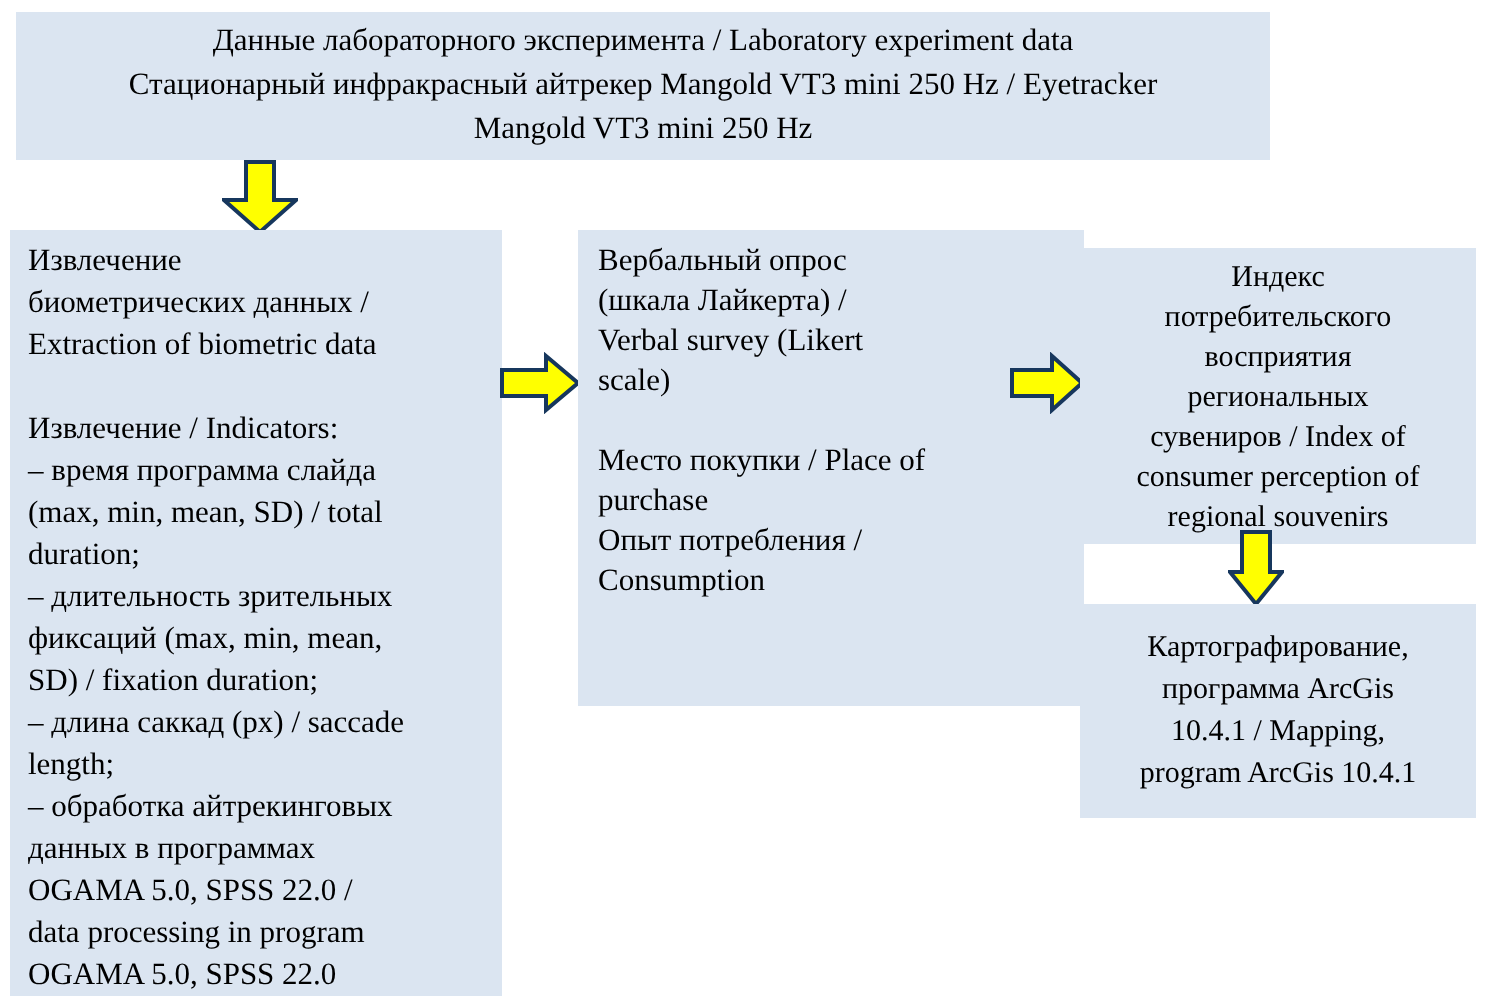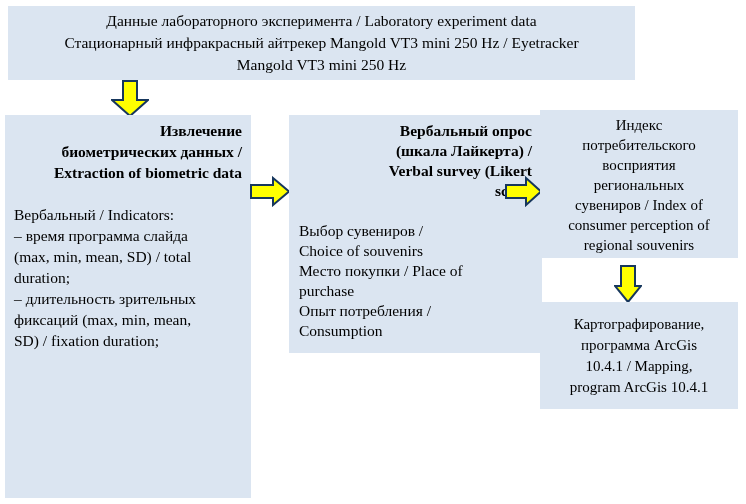--- a/index.html
+++ b/index.html
@@ -11,41 +11,41 @@
     overflow: hidden;
     font-family: "Liberation Serif", "DejaVu Serif", serif;
     color: var(--text, #000000);
   }
   .box {
     position: absolute;
     background: var(--box-bg, #dbe5f1);
     box-sizing: border-box;
   }
   .pre { white-space: pre-line; }
-  .box-title { font-weight: bold; text-align: right; }
+  .box-title { font-weight: normal; text-align: left; }
 
   #top-box {
     left: 8px; top: 6px; width: 627px; height: 74px;
     font-size: 15.5px; line-height: 22px; text-align: center;
     display: flex; align-items: center; justify-content: center;
   }
   #left-box {
     left: 5px; top: 115px; width: 246px; height: 383px;
     font-size: 15.5px; line-height: 21px;
     padding: 5px 9px;
   }
   #left-box .box-title { margin-bottom: 21px; }
   #middle-box {
     left: 289px; top: 115px; width: 253px; height: 238px;
     font-size: 15.5px; line-height: 20px;
     padding: 6px 10px;
   }
   #middle-box .box-title { margin-bottom: 20px; }
   #right-box {
-    left: 540px; top: 110px; width: 198px; height: 148px;
+    left: 540px; top: 124px; width: 198px; height: 148px;
     font-size: 15px; line-height: 20px; text-align: center;
     padding-top: 5px;
   }
   #bottom-box {
     left: 540px; top: 302px; width: 198px; height: 107px;
     font-size: 15px; line-height: 21px; text-align: center;
     display: flex; align-items: center; justify-content: center;
   }
 
   .arrow { position: absolute; display: block; }
@@ -72,40 +72,45 @@
   </div>
 
   <svg class="arrow" id="arrow-down-1" width="38" height="37" viewBox="0 0 38 37" aria-hidden="true">
     <polygon points="12,1 26,1 26,20 37,20 19,36 1,20 12,20"></polygon>
   </svg>
 
   <div class="box" id="left-box">
     <div class="box-title pre">Извлечение
 биометрических данных /
 Extraction of biometric data</div>
-    <div class="pre">Вербальный / Indicators:</div>
+    <div class="pre">Извлечение / Indicators:</div>
     <div class="pre">– время программа слайда
 (max, min, mean, SD) / total
 duration;</div>
     <div class="pre">– длительность зрительных
 фиксаций (max, min, mean,
 SD) / fixation duration;</div>
+    <div class="pre">– длина саккад (px) / saccade
+length;</div>
+    <div class="pre">– обработка айтрекинговых
+данных в программах
+OGAMA 5.0, SPSS 22.0 /
+data processing in program
+OGAMA 5.0, SPSS 22.0</div>
   </div>
 
   <svg class="arrow" id="arrow-right-1" width="40" height="31" viewBox="0 0 40 31" aria-hidden="true">
     <polygon points="1,9 23,9 23,2 39,15.5 23,29 23,22 1,22"></polygon>
   </svg>
 
   <div class="box" id="middle-box">
     <div class="box-title pre">Вербальный опрос
 (шкала Лайкерта) /
 Verbal survey (Likert
 scale)</div>
-    <div class="pre">Выбор сувениров /
-Choice of souvenirs</div>
     <div class="pre">Место покупки / Place of
 purchase</div>
     <div class="pre">Опыт потребления /
 Consumption</div>
   </div>
 
   <svg class="arrow" id="arrow-right-2" width="37" height="31" viewBox="0 0 37 31" aria-hidden="true">
     <polygon points="1,9 21,9 21,2 36,15.5 21,29 21,22 1,22"></polygon>
   </svg>
 

